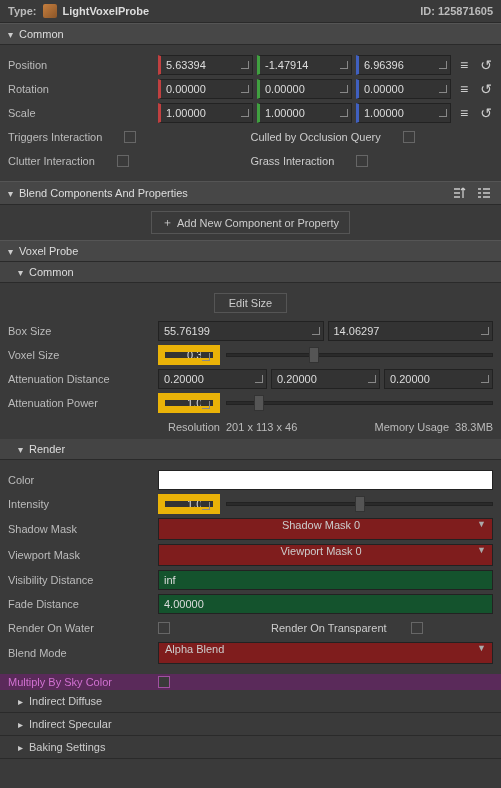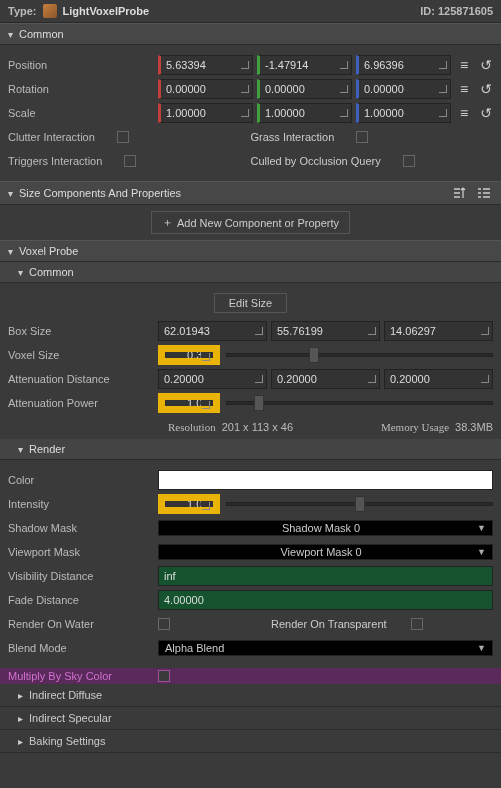--- a/index.html
+++ b/index.html
@@ -38,24 +38,24 @@
 .two-col > div { flex: 1; }
 .add-btn-row { display: flex; justify-content: center; padding: 6px; }
 .add-btn { background: #3a3a3a; border: 1px solid #555; color: #ccc; padding: 3px 10px; cursor: pointer; display: flex; align-items: center; gap: 4px; font-size: 11px; }
 .edit-btn { background: #3a3a3a; border: 1px solid #555; color: #ccc; padding: 3px 14px; cursor: pointer; font-size: 11px; }
 .center { display: flex; justify-content: center; padding: 4px 0; }
 .slider-row { display: flex; align-items: center; gap: 6px; flex: 1; }
 .slider-num { display: flex; background: #333; border: 7px solid #eab308; height: 20px; padding: 0 2px 0 22px; width: 62px; }
 .slider-track { flex: 1; height: 4px; background: #2a2a2a; border: 1px solid #222; position: relative; }
 .slider-handle { position: absolute; width: 10px; height: 16px; background: #555; border: 1px solid #333; top: -7px; transform: translateX(-50%); }
 .info-row { display: flex; padding: 4px 0 0 160px; color: #bbb; }
-.info-row .lbl2 { margin-right: 6px; font-family: Liberation Serif, serif; }
+.info-row .lbl2 { margin-right: 6px; }
 .info-row .sp { flex: 1; }
 .color-swatch { flex: 1; height: 20px; background: #fff; border: 1px solid #222; cursor: pointer; }
-.dropdown { flex: 1; display: flex; align-items: center; background: #000000; border: 1px solid #222; height: 16px; padding: 0 6px; cursor: pointer; }
+.dropdown { flex: 1; display: flex; background: #7f1d1d; border: 1px solid #222; height: 22px; padding: 0 6px; cursor: pointer; }
 .dropdown .dd-text { flex: 1; text-align: center; color: #ccc; }
 .dropdown .dd-arrow { color: #aaa; font-size: 9px; }
 .dropdown.left .dd-text { text-align: left; }
 .text-field { flex: 1; background: #14532d; border: 1px solid #222; height: 20px; padding: 0 5px; }
 .text-input { background: transparent; border: none; color: #ddd; font-size: 11px; width: 100%; outline: none; height: 100%; }
 .hl-row { background: #5a2a5a; padding: 2px 8px; display: flex; align-items: center; }
 .hl-label { color: #d070d0; width: 150px; }
 .sub-section { padding: 5px 8px 5px 18px; border-bottom: 1px solid #2a2a2a; display:flex; align-items:center; cursor:pointer;}
 svg { display: block; }
 </style>
@@ -138,47 +138,47 @@
           </div>
       </div>
       <div class="row-ctrls">
         <span class="ctrl-icon">≡</span>
         <span class="ctrl-icon">↺</span>
       </div>
     </div>
 
     <div class="row two-col">
       <div class="cb-pair">
+          <span class="label" style="width:auto">Triggers Interaction</span>
+          <span style="width:10px"></span>
+          <span class="cb"></span>
+        </div>
+      <div class="cb-pair" style="margin-left:auto;width:240px">
+          <span>Culled by Occlusion Query</span>
+          <span style="width:10px"></span>
+          <span class="cb"></span>
+        </div>
+    </div>
+    <div class="row two-col">
+      <div class="cb-pair">
           <span class="label" style="width:auto">Clutter Interaction</span>
           <span style="width:10px"></span>
           <span class="cb"></span>
         </div>
       <div class="cb-pair" style="margin-left:auto;width:240px">
           <span>Grass Interaction</span>
           <span style="width:10px"></span>
           <span class="cb"></span>
         </div>
     </div>
-    <div class="row two-col">
-      <div class="cb-pair">
-          <span class="label" style="width:auto">Triggers Interaction</span>
-          <span style="width:10px"></span>
-          <span class="cb"></span>
-        </div>
-      <div class="cb-pair" style="margin-left:auto;width:240px">
-          <span>Culled by Occlusion Query</span>
-          <span style="width:10px"></span>
-          <span class="cb"></span>
-        </div>
-    </div>
   </div>
 
   <div class="section-header">
     <span class="chevron down"></span>
-    <span class="section-title">Size Components And Properties</span>
+    <span class="section-title">Blend Components And Properties</span>
     <div class="header-icons">
       <span class="header-icon-btn">
           <svg width="14" height="12" viewBox="0 0 14 12">
             <g stroke="#ccc" stroke-width="1.3" fill="none">
               <path d="M1 2h6M1 6h6M1 10h6M10 1l0 10M10 1l-2 2M10 1l2 2"></path>
             </g>
           </svg>
         </span>
       <span class="header-icon-btn">
           <svg width="14" height="12" viewBox="0 0 14 12">
@@ -206,24 +206,20 @@
     <span class="section-title">Common</span>
   </div>
   <div class="content">
     <div class="center">
         <button class="edit-btn">Edit Size</button>
       </div>
     <div class="row">
       <span class="label">Box Size</span>
       <div class="vec3">
         <div class="num-field">
-            <input class="num-input" value="62.01943" style="">
-            <span class="diag-icon"></span>
-          </div>
-        <div class="num-field">
             <input class="num-input" value="55.76199" style="">
             <span class="diag-icon"></span>
           </div>
         <div class="num-field">
             <input class="num-input" value="14.06297" style="">
             <span class="diag-icon"></span>
           </div>
       </div>
     </div>
     <div class="row">

